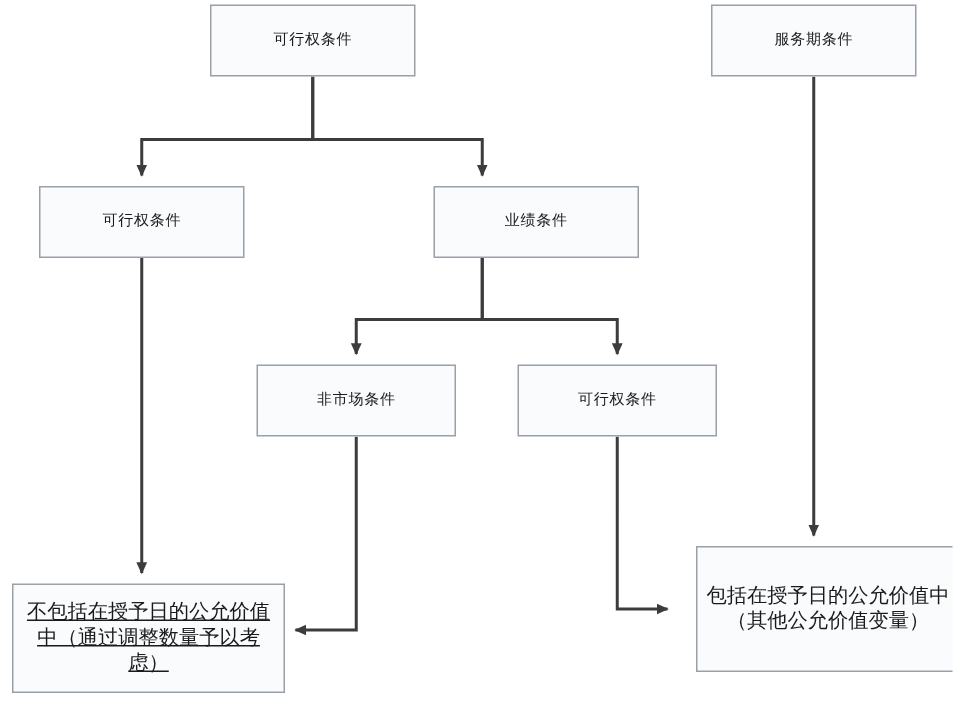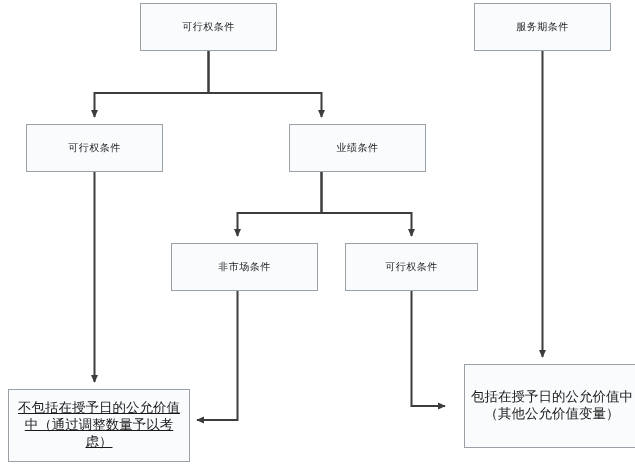--- a/index.html
+++ b/index.html
@@ -86,21 +86,21 @@
   </div>
 
   <div class="node node-sm" style="left:26px; top:124px; width:137px; height:48px;">
     <span class="node-label">可行权条件</span>
   </div>
 
   <div class="node node-sm" style="left:253px; top:124px; width:137px; height:48px;margin-left:36px;">
     <span class="node-label">业绩条件</span>
   </div>
 
-  <div class="node node-sm" style="left:171px; top:243px; width:147px; height:48px;">
+  <div class="node node-sm" style="left:171px; top:243px; width:133px; height:48px;">
     <span class="node-label">非市场条件</span>
   </div>
 
   <div class="node node-sm" style="left:345px; top:243px; width:133px; height:48px;">
     <span class="node-label">可行权条件</span>
   </div>
 
   <div class="node node-lg" style="left:8px; top:389px; width:182px; height:73px;text-decoration:underline;">
     <span class="node-label">不包括在授予日的公允价值中（通过调整数量予以考虑）</span>
   </div>

